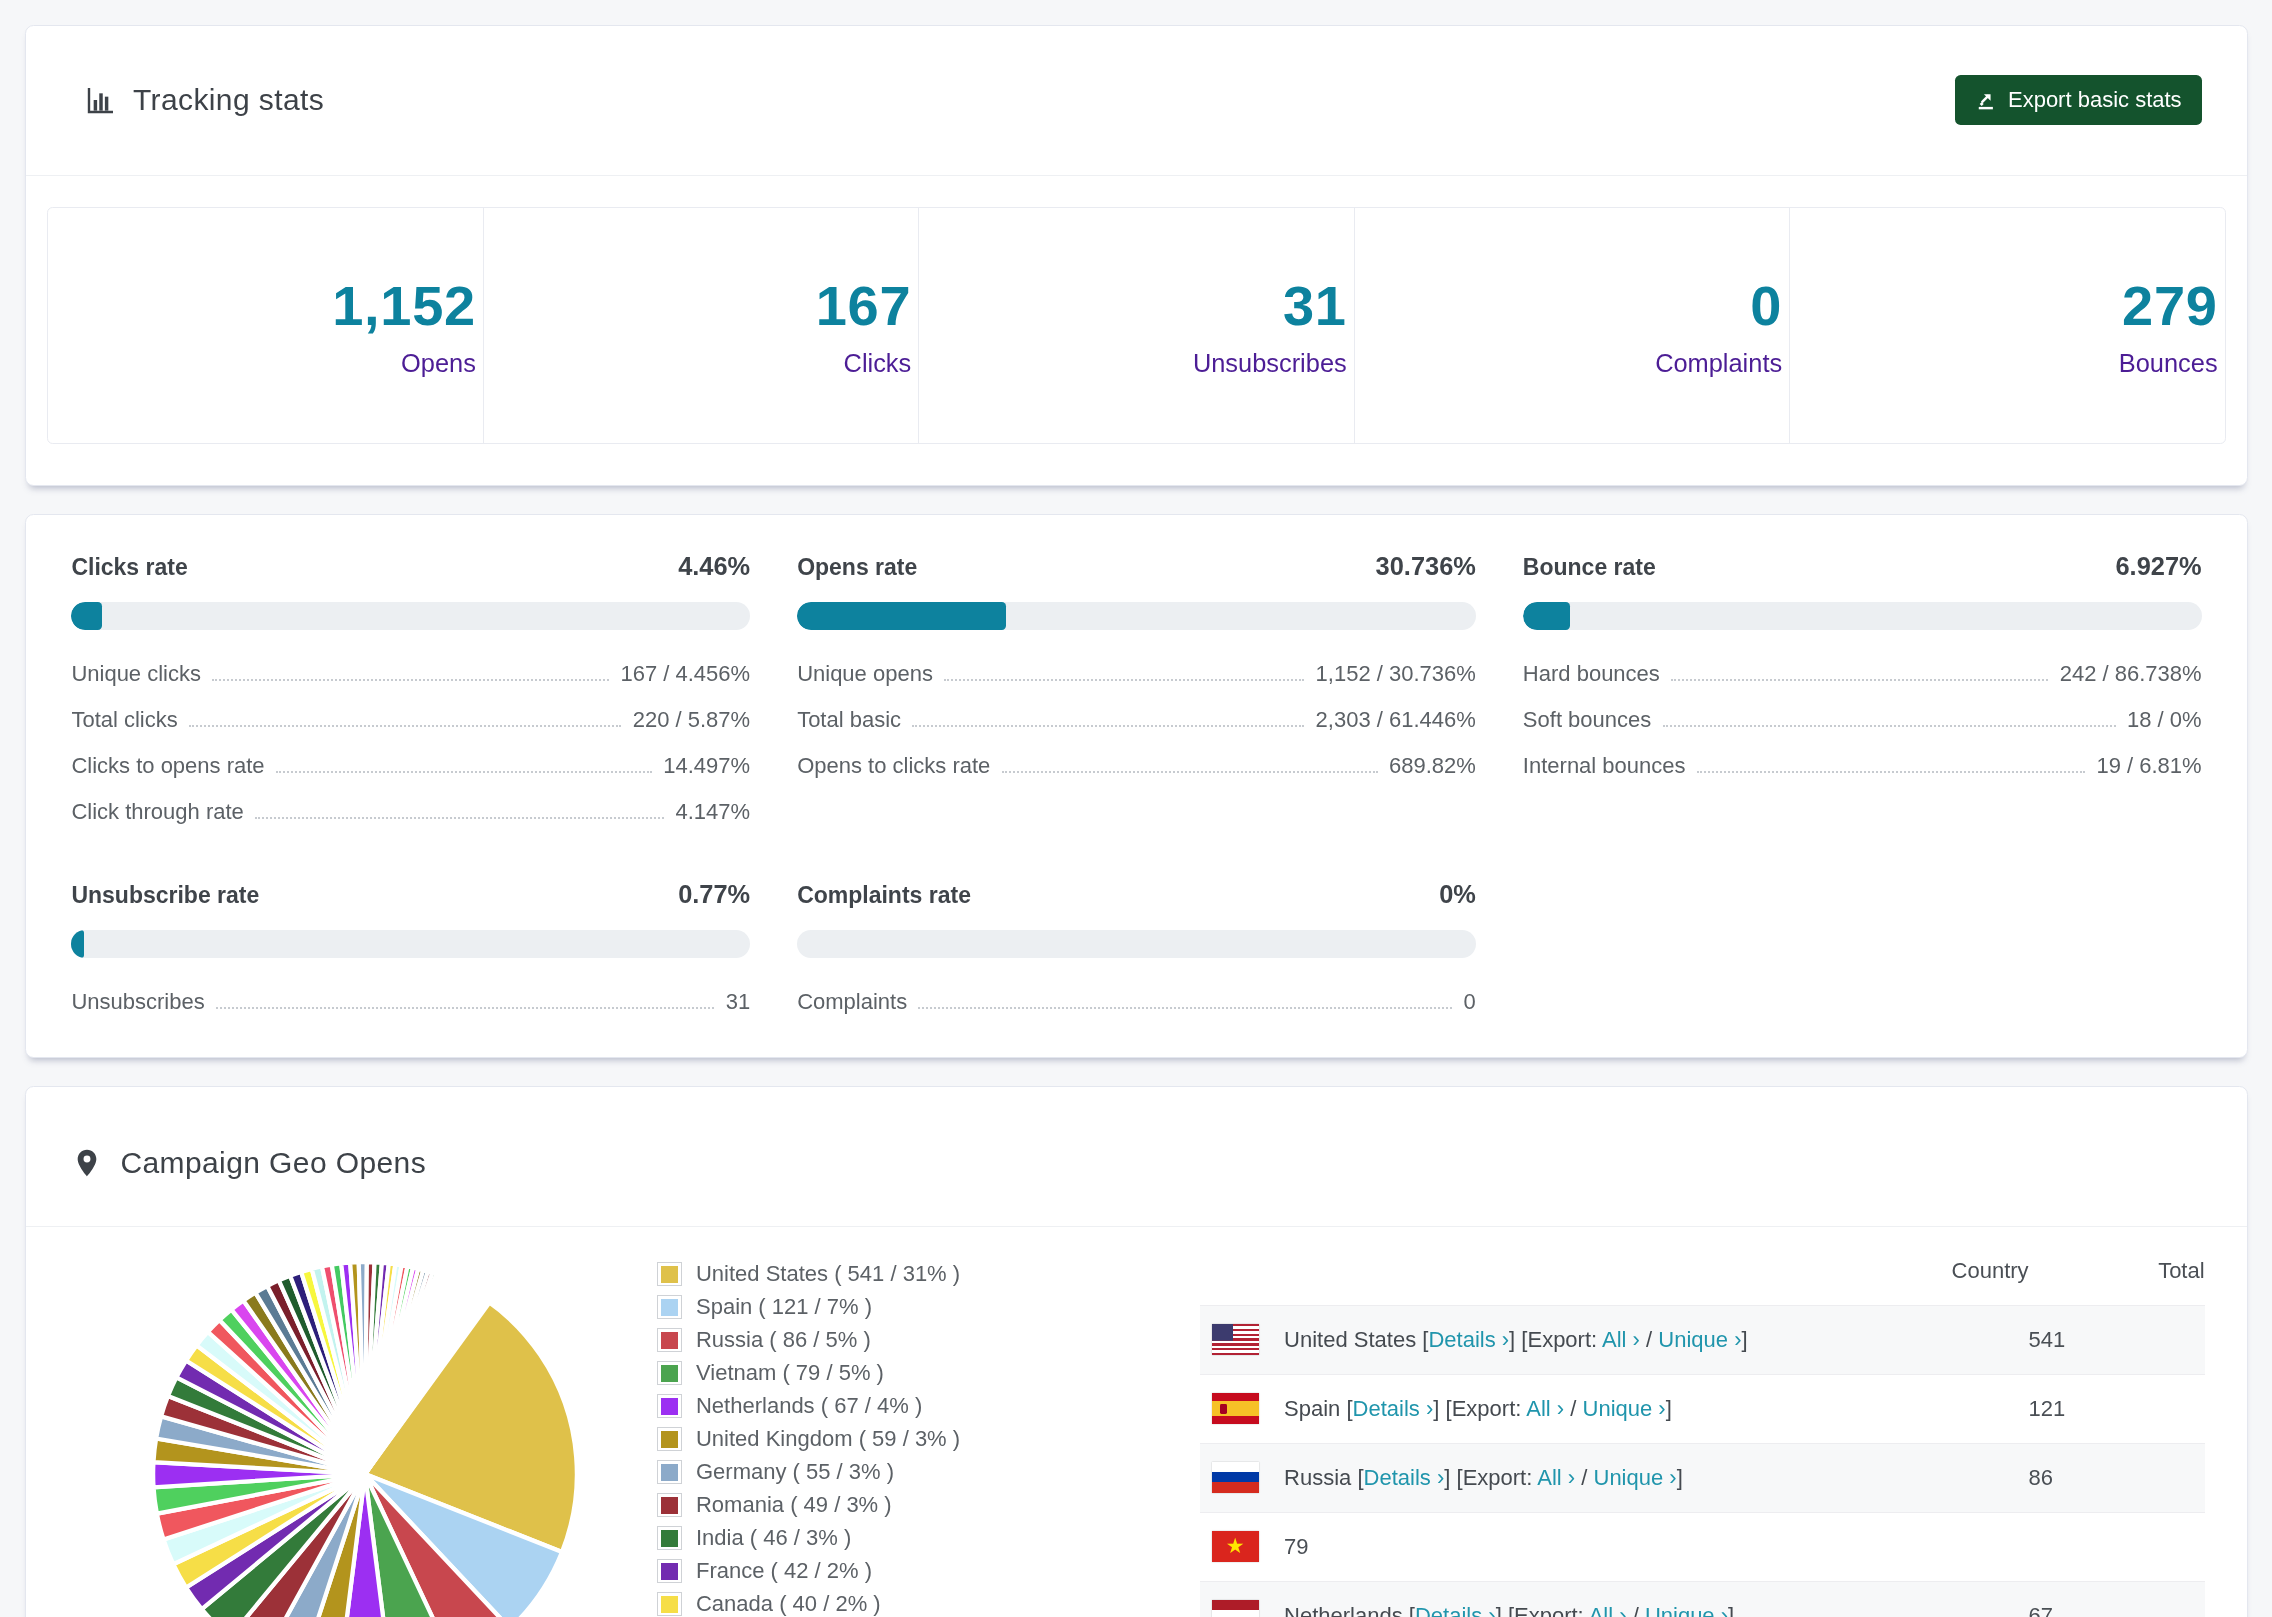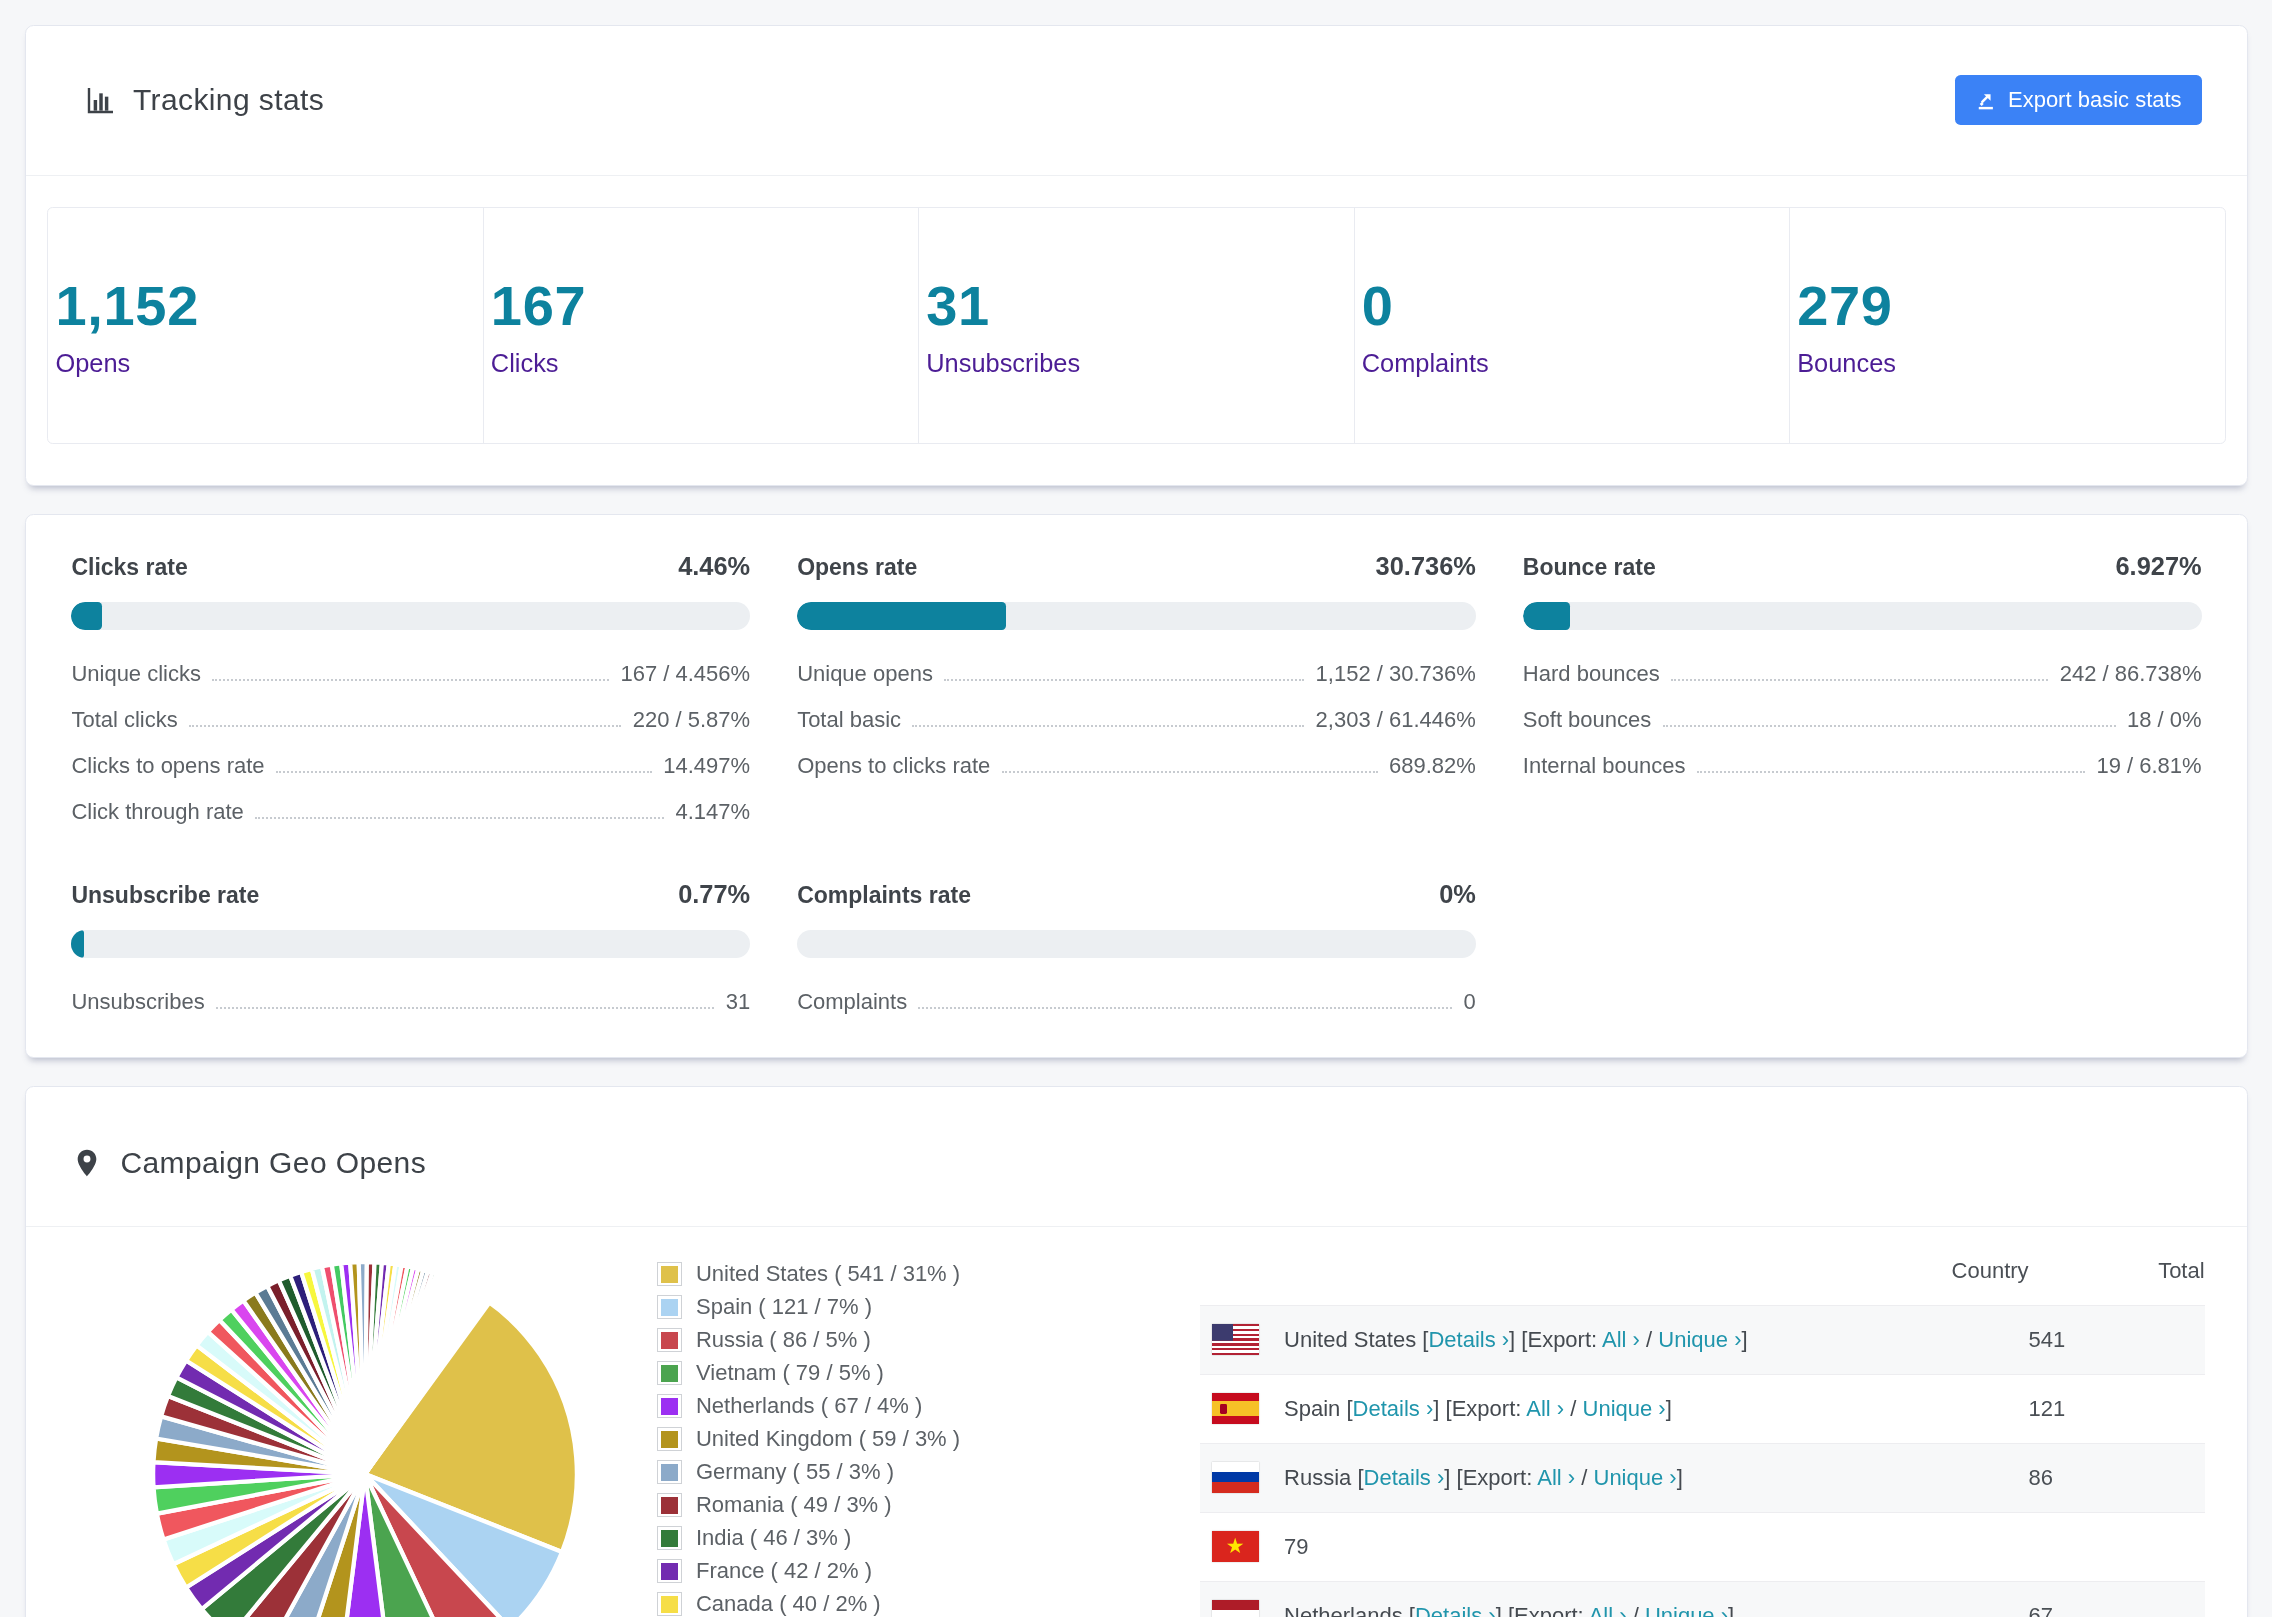--- a/index.html
+++ b/index.html
@@ -15,25 +15,25 @@
     box-shadow:0 5.6px 7px -4.2px rgba(60,70,110,.35);
     margin-bottom:28px;box-sizing:border-box;
   }
   
   .card-header{display:flex;align-items:center;gap:15.5px;padding:37px 45px;margin-left:14px;}
   .card-title{font-size:30px;font-weight:500;color:#3d4248;letter-spacing:0.4px;}
   .hdr-icon{width:32px;height:32px;flex:0 0 auto;}
   .divider{border-top:1.4px solid #eef0f3;}
   .export-btn{
     margin-left:auto;display:flex;align-items:center;gap:10px;
-    background:#3b82f6;color:#fff;border:none;border-radius:5.6px;
+    background:#14532d;color:#fff;border:none;border-radius:5.6px;
     font-size:22px;font-family:inherit;padding:12px 20px;cursor:pointer;
   }
   .summary-wrap{margin:31px 21px 41px;border:1.4px solid #e9ebf1;border-radius:5.6px;display:flex;}
-  .summary-cell{flex:1;text-align:left;padding:65px 7px;border-left:1.4px solid #e9ebf1;}
+  .summary-cell{flex:1;text-align:right;padding:65px 7px;border-left:1.4px solid #e9ebf1;}
   .summary-cell:first-child{border-left:none;}
   .summary-value{font-size:56px;font-weight:700;color:#0d829e;letter-spacing:0.7px;}
   .summary-label{font-size:25.4px;color:#4c1d95;margin-top:11.3px;}
   
   .card-rates{padding:37px 45px 32px;}
   .rates-grid{display:grid;grid-template-columns:repeat(3,1fr);column-gap:47px;row-gap:45px;}
   .rate-head{display:flex;justify-content:space-between;align-items:baseline;}
   .rate-title{font-size:23px;font-weight:700;color:#3f444a;}
   .rate-value{font-size:25.4px;font-weight:700;color:#3f444a;}
   .bar{height:28px;background:#ecEFf2;background:#eceff2;border-radius:14px;margin-top:21px;overflow:hidden;}

